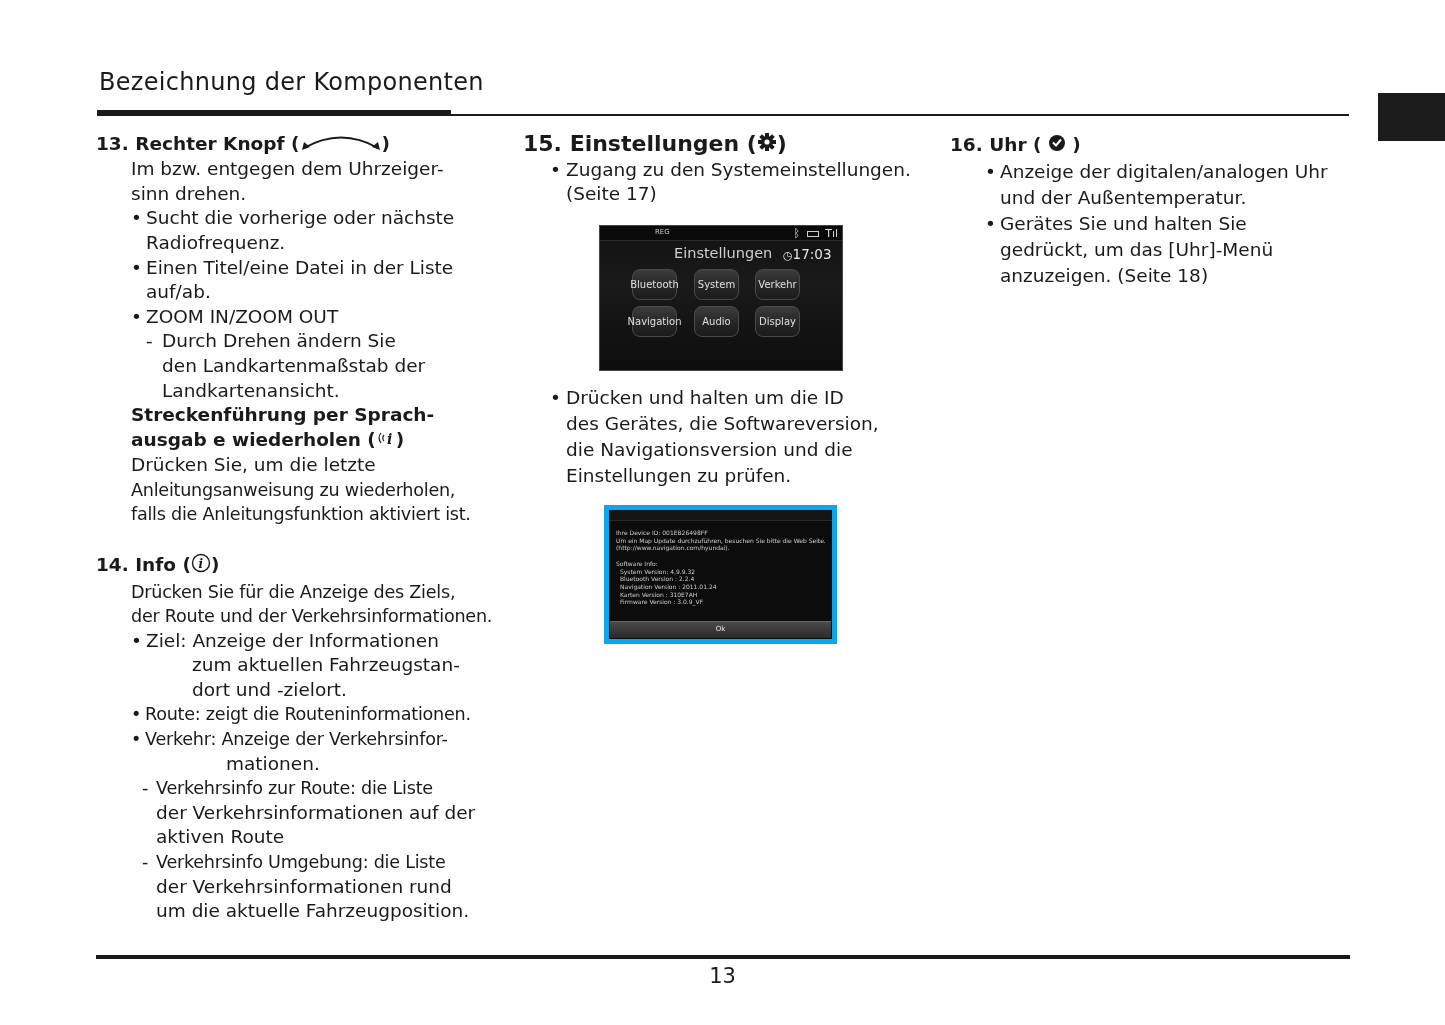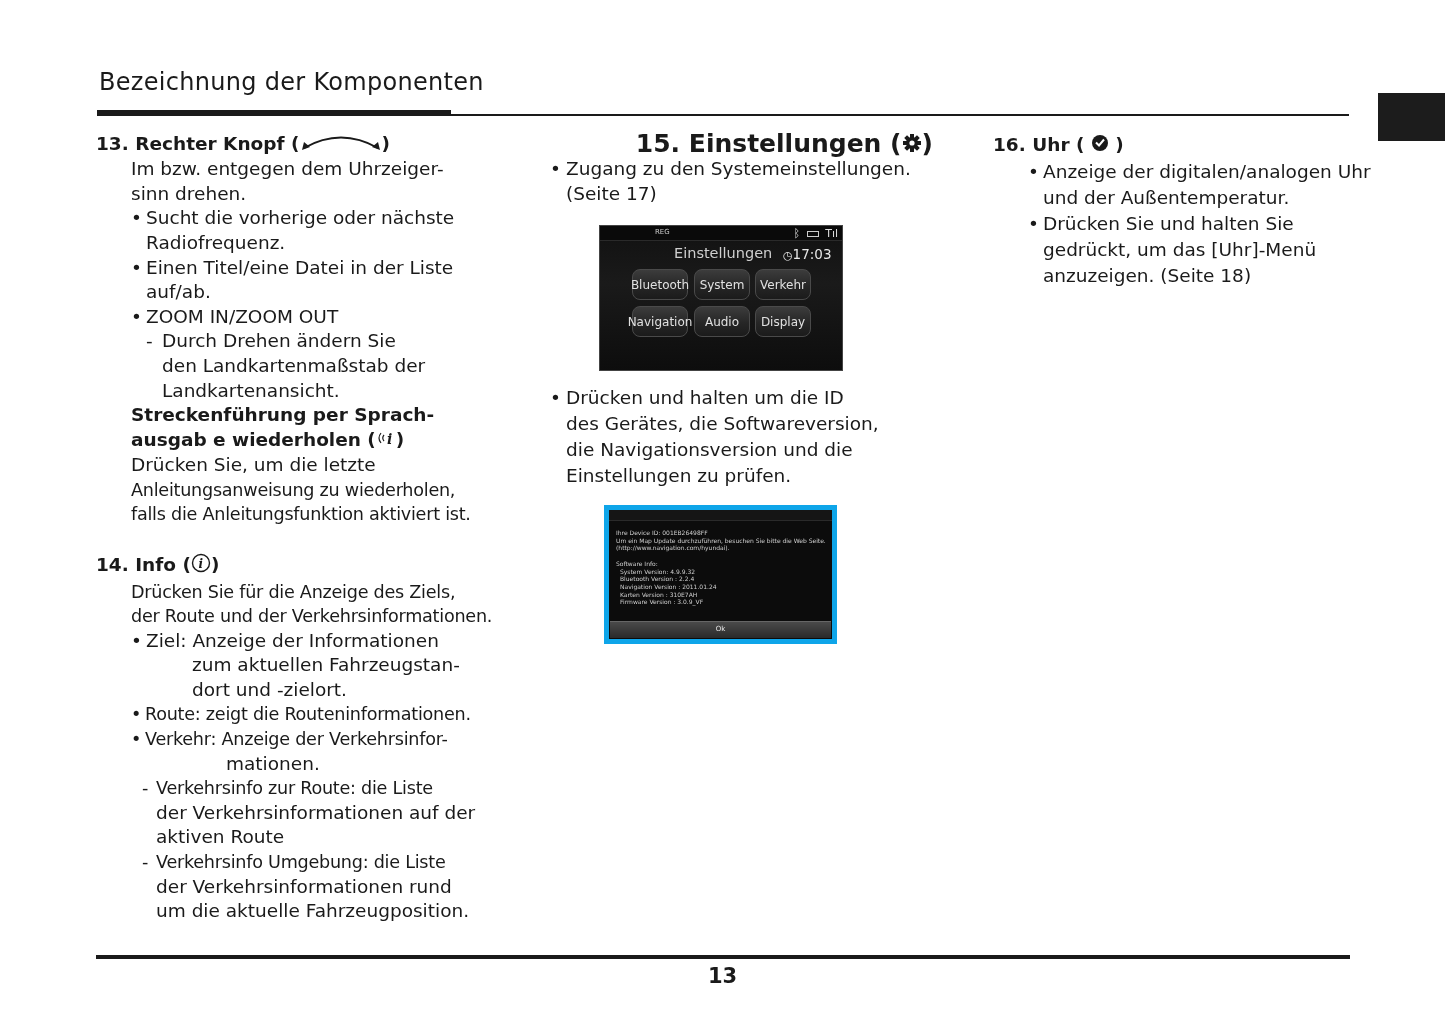--- a/index.html
+++ b/index.html
@@ -12,37 +12,37 @@
     font-size: 24px; font-weight: normal; letter-spacing: 0.3px; color: #1a1a1a;
     font-family: "DejaVu Sans", sans-serif;
   }
   .rule-thin { position: absolute; left: 97px; top: 114px; width: 1252px; height: 2px; background: #1a1a1a; }
   .rule-thick { position: absolute; left: 97px; top: 110px; width: 354px; height: 6px; background: #1a1a1a; }
   .chapter-tab { position: absolute; left: 1378px; top: 93px; width: 67px; height: 48px; background: #1c1c1c; }
 
   .col { position: absolute; top: 132px; font-size: 18.5px; line-height: 24.6px; }
   .col1 { left: 96px; width: 420px; }
   .col2 { left: 523px; width: 410px; }
-  .col3 { left: 950px; width: 400px; margin-left: 43px; }
+  .col3 { left: 950px; width: 400px; }
 
   .h { font-weight: bold; font-size: 18.5px; white-space: nowrap; }
   .ind1 { padding-left: 35px; }
   .bul { position: relative; padding-left: 50px; }
   .bul::before { content: "•"; position: absolute; left: 35px; }
   .dash { position: relative; padding-left: 66px; }
   .dash::before { content: "-"; position: absolute; left: 50px; }
   .ind-d { padding-left: 66px; }
   .cond { font-size: 17.6px; letter-spacing: -0.25px; }
   .gap { height: 26px; }
   .bold { font-weight: bold; }
 
   .col2 .bul { padding-left: 43px; }
   .col2 .bul::before { left: 27px; }
   .col2 .ind2 { padding-left: 43px; }
-  .col2 .h { font-size: 25px; text-align: right; }
+  .col2 .h { font-size: 22px; }
   .col3 .bul { padding-left: 50px; }
   .col3 .bul::before { left: 35px; }
   .col3 .ind2 { padding-left: 50px; }
 
   .sub-ziel { padding-left: 96px; }
   .sub-verk { padding-left: 130px; }
   .dash2 { position: relative; padding-left: 60px; }
   .dash2::before { content: "-"; position: absolute; left: 46px; }
   .ind-d2 { padding-left: 60px; }
 
@@ -53,43 +53,43 @@
     position: absolute; left: 599px; top: 225px; width: 244px; height: 146px;
     background: linear-gradient(180deg, #111 0%, #1a1a1a 40%, #0d0d0d 100%);
     border: 1px solid #444; box-sizing: border-box; color: #ddd;
   }
   .s1-topbar { position: absolute; left: 0; top: 0; width: 100%; height: 14px; background: #0a0a0a; border-bottom: 1px solid #2a2a2a; }
   .s1-reg { position: absolute; left: 55px; top: 2px; font-size: 7px; color: #ccc; }
   .s1-status { position: absolute; right: 4px; top: 1px; font-size: 11px; color: #ddd; }
   .s1-title { position: absolute; left: 74px; top: 19px; font-size: 14.5px; color: #cfcfcf; }
   .s1-clock { position: absolute; left: 183px; top: 20px; font-size: 13.5px; color: #e8e8e8; }
   .s1-btn {
-    position: absolute; width: 56px; height: 31px; border-radius: 8px;
+    position: absolute; width: 45px; height: 31px; border-radius: 8px;
     background: linear-gradient(180deg, #3c3c3c 0%, #262626 55%, #1b1b1b 100%);
     border: 1px solid #4a4a4a; box-sizing: border-box;
-    color: #e0e0e0; font-size: 12px; display: flex; align-items: center; justify-content: center;
+    color: #e0e0e0; font-size: 10px; display: flex; align-items: center; justify-content: center;
   }
 
   
   .screen2 {
     position: absolute; left: 604px; top: 505px; width: 233px; height: 139px;
     background: #0c0c0c; border: 5px solid #0ea5e9; box-sizing: border-box; color: #cfcfcf;
     font-size: 6px; line-height: 7.7px;
   }
   .s2-topbar { position: absolute; left: 0; top: 0; width: 100%; height: 10px; background: #151515; border-bottom: 1px solid #2a2a2a; }
   .s2-text { position: absolute; left: 7px; top: 19px; width: 220px; }
   .s2-sw { padding-left: 4px; }
   .s2-ok {
     position: absolute; left: 1px; right: 1px; bottom: 1px; height: 16px;
     background: linear-gradient(180deg, #4a4a4a 0%, #2a2a2a 100%); border-top: 1px solid #666;
     color: #e8e8e8; font-size: 7px; display: flex; align-items: center; justify-content: center;
   }
 
   .bottom-rule { position: absolute; left: 96px; top: 955px; width: 1254px; height: 4px; background: #1a1a1a; }
-  .page-number { position: absolute; left: 0; width: 1445px; top: 964px; text-align: center; font-size: 21px; font-weight: bold; }
+  .page-number { position: absolute; left: 0; width: 1445px; top: 964px; text-align: center; font-size: 21px; font-weight: normal; }
 </style>
 </head>
 <body>
 
 <div class="page-title">Bezeichnung der Komponenten</div>
 <div class="rule-thin"></div>
 <div class="rule-thick"></div>
 <div class="chapter-tab"></div>
 
 <div class="col col1">
@@ -214,19 +214,19 @@
 
 <div class="col col3" style="line-height:26px">
   <div class="h">
     <span>16. Uhr (</span> <span class="icon-inline"><svg width="18" height="18" viewBox="0 0 18 18">
           <circle cx="9" cy="9" r="8" fill="#1a1a1a"></circle>
           <path d="M5 8.5 L8 11.5 L13 5.5" fill="none" stroke="#fff" stroke-width="2"></path>
         </svg></span> <span>)</span>
   </div>
   <div class="bul">Anzeige der digitalen/analogen Uhr</div>
   <div class="ind2">und der Außentemperatur.</div>
-  <div class="bul">Drücken Sie und halten Sie</div>
+  <div class="bul">Gerätes Sie und halten Sie</div>
   <div class="ind2">gedrückt, um das [Uhr]-Menü</div>
   <div class="ind2">anzuzeigen. (Seite 18)</div>
 </div>
 
 <div class="bottom-rule"></div>
 <div class="page-number">13</div>
 
 </body></html>

